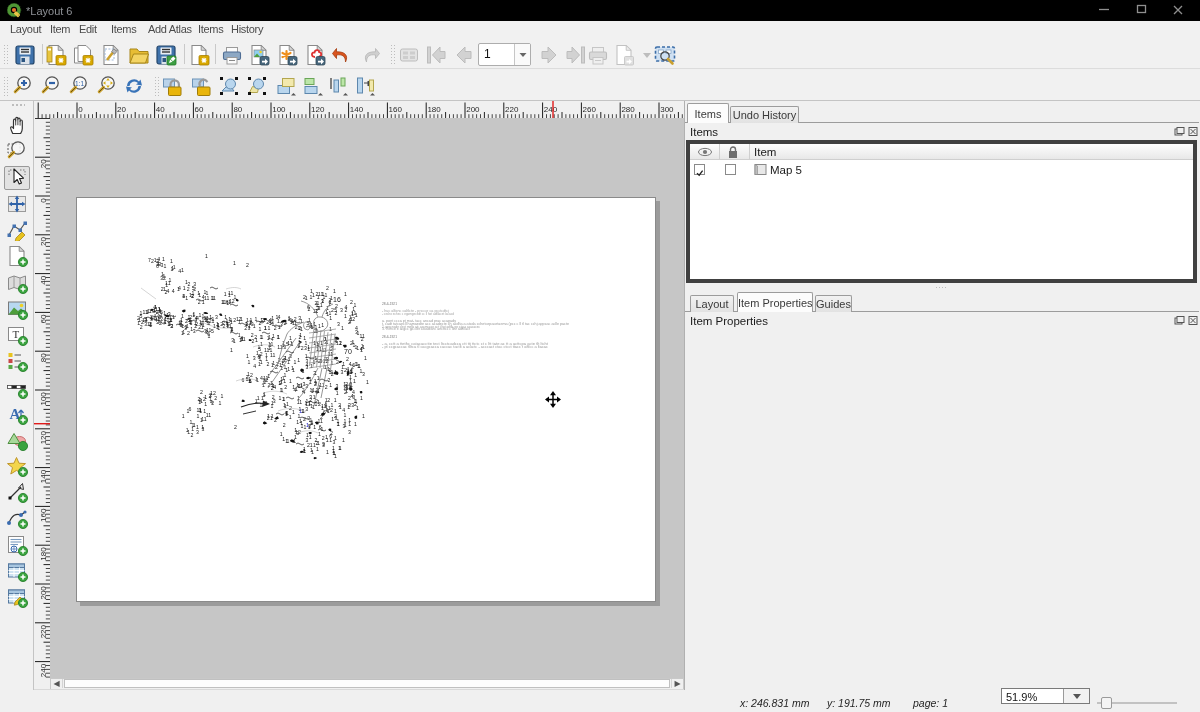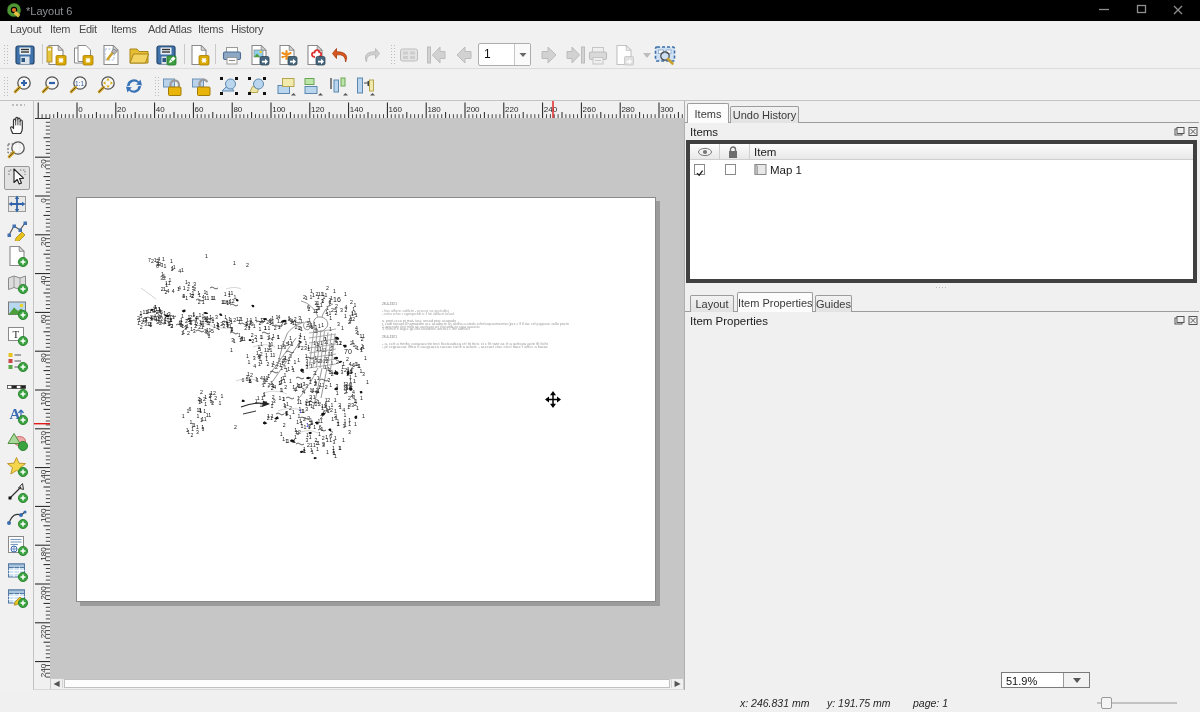--- a/index.html
+++ b/index.html
@@ -1742,21 +1742,21 @@
   <div style="position:absolute;left:4px;top:20px;width:11px;height:11px;background:#fff;border:1px solid #8a8a8a">
     <svg width="11" height="11" viewBox="0 0 11 11">
         <path d="M2,5.2 L4.2,7.2 L7.6,2.6" fill="none" stroke="#222" stroke-width="1.3"></path>
       </svg>
   </div>
   <div style="position:absolute;left:35px;top:20px;width:11px;height:11px;background:#fff;border:1px solid #8a8a8a"></div>
   <svg style="position:absolute;left:64px;top:19px" width="13" height="13" viewBox="0 0 13 13">
     <rect x="1" y="1.5" width="11" height="10" fill="#e8e8e8" stroke="#888" stroke-width="1"></rect>
     <path d="M1,1.5 L3.5,3 V11.5 L1,11.5 Z" fill="#bdbdbd" stroke="#888" stroke-width="0.6"></path>
   </svg>
-  <div style="position:absolute;left:80px;top:20px;font-size:11.5px;color:#1a1a1a">Map 1</div>
+  <div style="position:absolute;left:80px;top:20px;font-size:11.5px;color:#1a1a1a">Map 5</div>
 </div>
 
 <div class="dots" style="left:935px;top:286px;height:3px;width:12px;background-size:3px 3px"></div>
 
 <div class="tab inactive" style="left:690px;top:295px;width:44px;height:17px;line-height:16px">Layout</div>
 <div class="tab active" style="left:737px;top:292px;width:76px;height:20px;line-height:20px">Item Properties</div>
 <div class="tab inactive" style="left:815px;top:295px;width:37px;height:17px;line-height:16px">Guides</div>
 <div class="abs" style="left:685px;top:311px;width:514px;height:1px;background:#9c9c9c"></div>
 <div class="abs" style="left:738px;top:311px;width:74px;height:1px;background:#fcfcfc"></div>
 <div class="panelhdr" style="left:690px;top:315px">Item Properties</div>
@@ -1766,21 +1766,21 @@
       <rect x="3" y="0.5" width="7" height="6" fill="#f0f0f0"></rect>
     <rect x="15" y="0.5" width="8" height="8"></rect>
       <path d="M16.5,2 L21.5,7 M21.5,2 L16.5,7"></path>
   </g>
 </svg>
 
 <div class="abs" style="left:0;top:690px;width:1200px;height:22px;background:#f0f0f0"></div>
 <div class="sb-text" style="left:740px;top:697px">x: 246.831 mm</div>
 <div class="sb-text" style="left:827px;top:697px">y: 191.75 mm</div>
 <div class="sb-text" style="left:913px;top:697px">page: 1</div>
-<div class="abs" style="left:1001px;top:672px;width:89px;height:16px;background:#fff;border:1px solid #7a7a7a">
+<div class="abs" style="left:1001px;top:688px;width:89px;height:16px;background:#fff;border:1px solid #7a7a7a">
   <div style="position:absolute;left:4px;top:2px;font-size:11px;color:#111">51.9%</div>
   <div style="position:absolute;right:0;top:0;width:26px;height:14px;border-left:1px solid #9a9a9a;background:#f2f2f2">
     <svg width="26" height="14" viewBox="0 0 26 14">
         <polygon points="9,5 17,5 13,10" fill="#555"></polygon>
       </svg>
   </div>
 </div>
 <div class="abs" style="left:1097px;top:702px;width:80px;height:2px;background:#c2c2c2"></div>
 <div class="abs" style="left:1101px;top:697px;width:11px;height:12px;background:#f4f4f4;border:1px solid #9a9a9a;border-radius:2px"></div>
 

